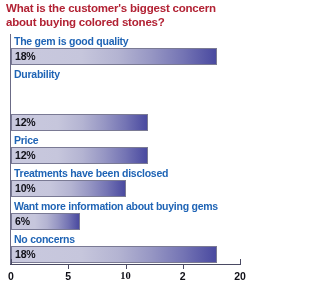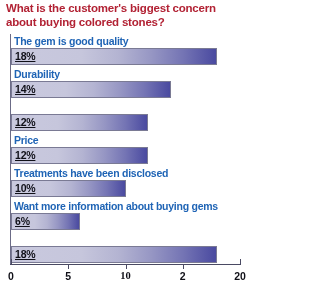--- a/index.html
+++ b/index.html
@@ -66,21 +66,20 @@
     background:linear-gradient(to right,#c9c9de 0%,#c6c6dc 34%,#b4b4d2 52%,#9797c4 68%,#7474b4 84%,#4a4aa0 100%);
   }
   .bar-value{
     position:absolute;
     left:4px; top:0px;
     height:17px; line-height:17px;
     color:#101018;
     font-size:10.5px;
     font-weight:bold;
     letter-spacing:-0.2px;
-    text-decoration:underline;
   }
 
   
   .xaxis{
     position:absolute;
     left:10px; top:264px;
     width:230px; height:1px;
     background:#4a4a63;
   }
   .tick{
@@ -117,24 +116,20 @@
     <div class="rows" id="rows">
         <div class="row">
           <div class="cat-label">The gem is good quality</div>
           <div class="bar-wrap" style="width: 229px;">
             <div class="bar" style="width: 206.1px;"></div>
             <div class="bar-value">18%</div>
           </div>
         </div>
         <div class="row">
           <div class="cat-label">Durability</div>
-          <div class="bar-wrap" style="width: 229px;">
-            <div class="bar" style="width: 160.3px;"></div>
-            <div class="bar-value">14%</div>
-          </div>
         </div>
         <div class="row">
           <div class="bar-wrap" style="width: 229px;">
             <div class="bar" style="width: 137.4px;"></div>
             <div class="bar-value">12%</div>
           </div>
         </div>
         <div class="row">
           <div class="cat-label">Price</div>
           <div class="bar-wrap" style="width: 229px;">
@@ -150,20 +145,21 @@
           </div>
         </div>
         <div class="row">
           <div class="cat-label">Want more information about buying gems</div>
           <div class="bar-wrap" style="width: 229px;">
             <div class="bar" style="width: 68.7px;"></div>
             <div class="bar-value">6%</div>
           </div>
         </div>
         <div class="row">
+          <div class="cat-label">No concerns</div>
           <div class="bar-wrap" style="width: 229px;">
             <div class="bar" style="width: 206.1px;"></div>
             <div class="bar-value">18%</div>
           </div>
         </div>
       </div>
   </div>
 
   <div class="xaxis"></div>
   <div id="xticks">

